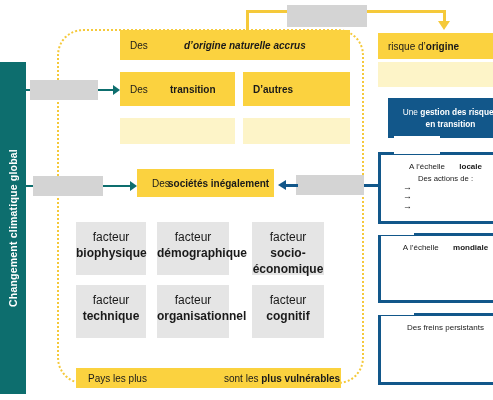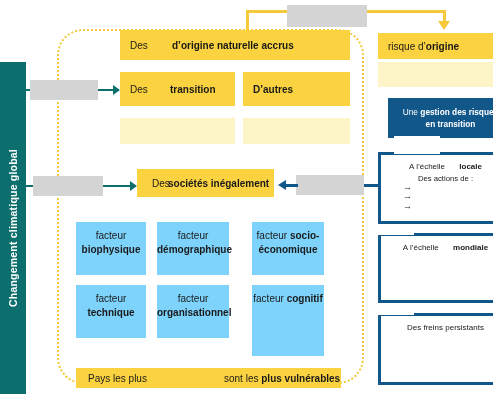--- a/index.html
+++ b/index.html
@@ -57,43 +57,43 @@
   .ybox-light {
     background: #fdf4c8;
     box-sizing: border-box;
   }
   .ytext { font-size: 10px; }
   .ytext b { font-weight: bold; }
 
   
   #box-origine-naturelle { left: 120px; top: 30px; width: 230px; height: 30px; }
   #box-origine-naturelle .pt1 { position:absolute; left: 10px; }
-  #box-origine-naturelle .pt2 { position:absolute; left: 52px; font-weight:bold; }
+  #box-origine-naturelle .pt2 { position:absolute; left: 64px; font-weight:bold;font-style:italic; }
 
   
   #box-climatiques { left: 120px; top: 72px; width: 115px; height: 34px; }
   #box-climatiques .pt1 { position:absolute; left: 10px; }
   #box-climatiques .pt2 { position:absolute; left: 50px; font-weight:bold; }
   #box-dautres { left: 243px; top: 72px; width: 107px; height: 34px; }
   #box-dautres .pt1 { position:absolute; left: 10px; font-weight:bold; }
 
   
   #box-light-1 { left: 120px; top: 118px; width: 115px; height: 26px; }
   #box-light-2 { left: 243px; top: 118px; width: 107px; height: 26px; }
 
   
   #box-societes { left: 137px; top: 169px; width: 137px; height: 28px; }
   #box-societes .pt1 { position:absolute; left: 15px; }
   #box-societes .pt2 { position:absolute; left: 31px; font-weight:bold; }
 
   
   .factor {
-    background: #7dd3fc;
-    box-sizing: border-box;
-    font-size: 10px;
+    background: #e5e5e5;
+    box-sizing: border-box;
+    font-size: 12px;
     color: #1a1a1a;
     text-align: center;
     padding-top: 7px;
     line-height: 1.35;
   }
   .factor b { font-weight: bold; }
 
   
   #box-pays { left: 76px; top: 368px; width: 265px; height: 20px; }
   #box-pays .pt1 { position:absolute; left: 12px; }
@@ -250,21 +250,21 @@
   </div>
 
   <div class="abs factor" style="left:252px; top:222px; width:72px; height:53px;">
     <span>facteur</span>
     <b>socio-économique</b>
   </div>
   <div class="abs factor" style="left:157px; top:285px; width:72px; height:53px;">
     <span>facteur</span><br>
     <b>organisationnel</b>
   </div>
-  <div class="abs factor" style="left:252px; top:285px; width:72px; height:71px;">
+  <div class="abs factor" style="left:252px; top:285px; width:72px; height:53px;">
     <span>facteur</span>
     <b>cognitif</b>
   </div>
 
   <div class="abs ybox" id="box-pays">
     <span class="ytext pt1">Pays les plus</span>
     <span class="ytext pt2"><span>sont les</span> <b>plus vulnérables</b></span>
   </div>
 
   <div class="abs ybox" id="box-risque">

